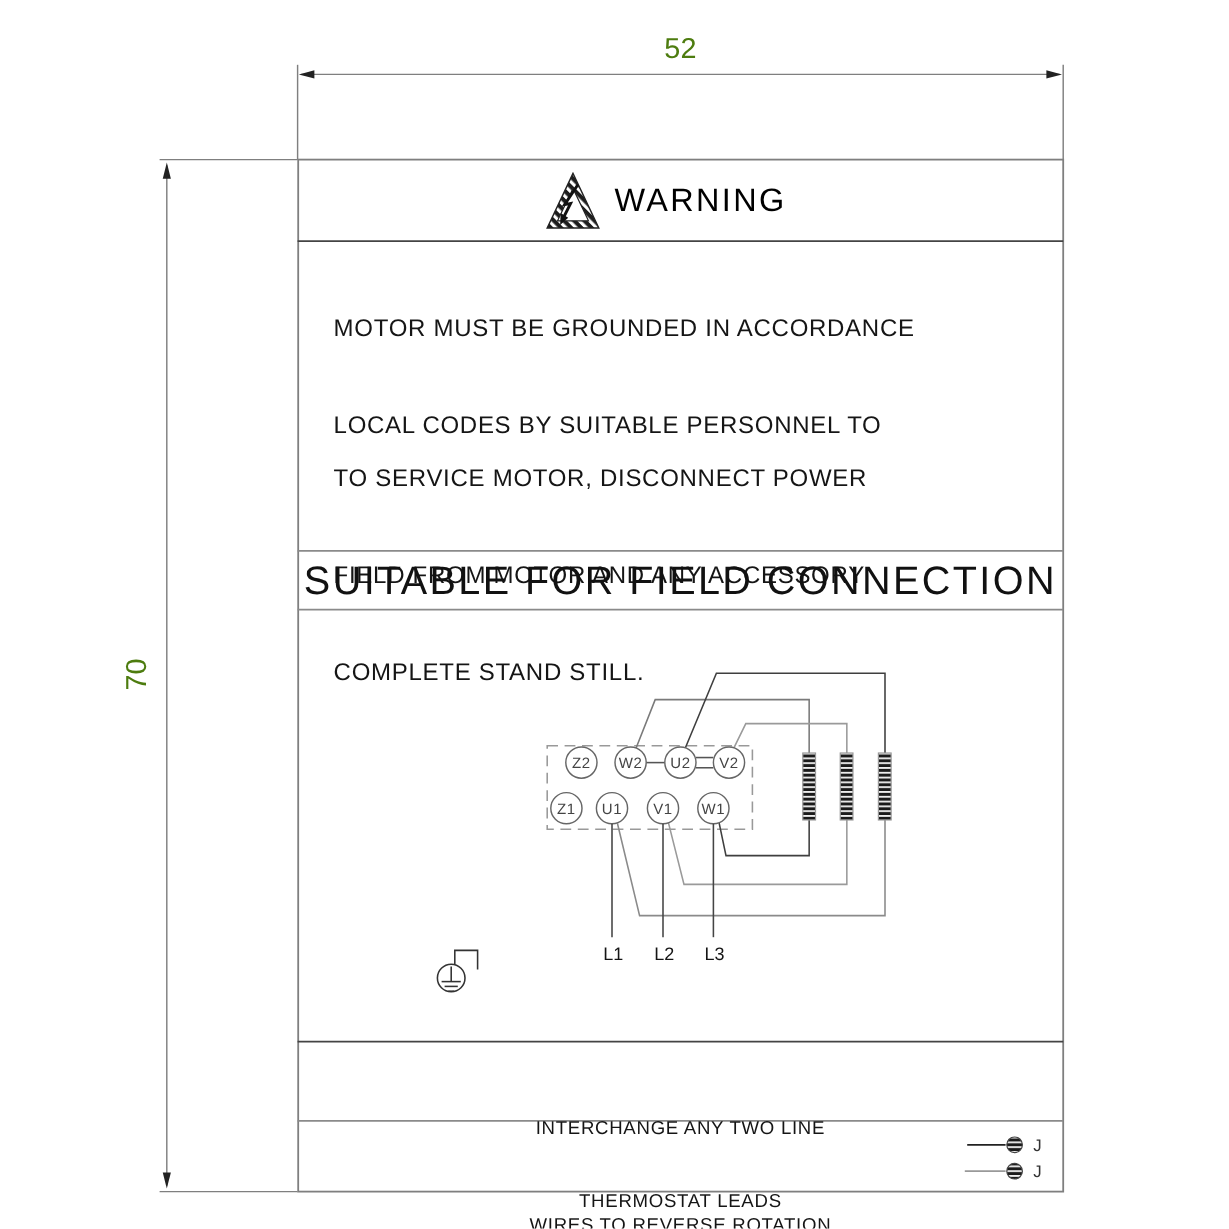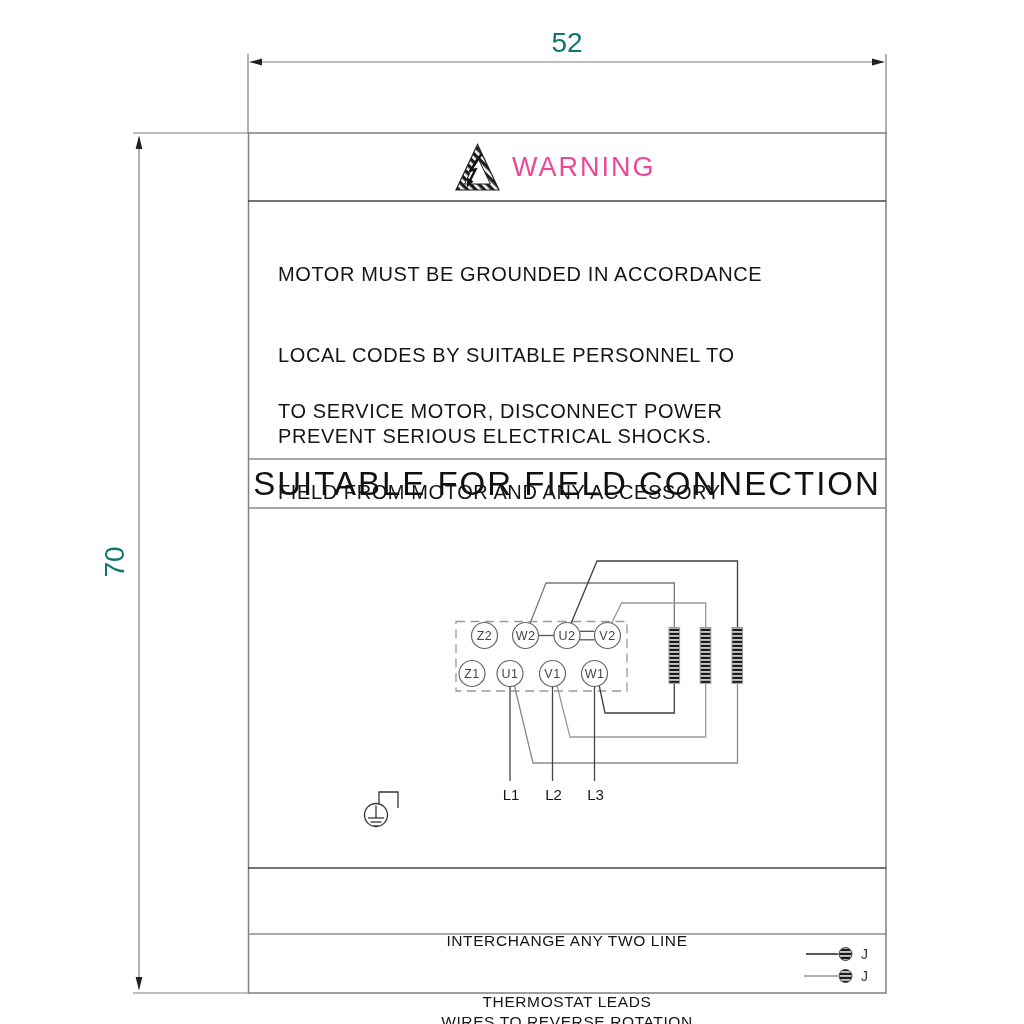--- a/index.html
+++ b/index.html
@@ -1,27 +1,27 @@
 <!DOCTYPE html>
 <html><head>
 <meta charset="utf-8">
 <style>
   html,body{margin:0;padding:0;background:#fff;}
   .canvas{position:relative;width:1024px;height:1024px;background:#ffffff;overflow:hidden;
           font-family:"Liberation Sans", sans-serif;color:#1a1a1a;}
   svg{position:absolute;left:0;top:0;}
   .txt{position:absolute;white-space:pre;}
-  .dim-label{font-size:28px;color:#0f766e;}
+  .dim-label{font-size:24px;color:#4d7c0f;}
   .dim-w{left:248px;top:27px;width:638px;text-align:center;}
   .dim-h{left:115px;top:562px;transform:translate(-50%,-50%) rotate(-90deg);transform-origin:center;}
   .warn-title{left:512px;top:133px;height:68px;display:flex;align-items:center;
-              font-size:27px;letter-spacing:2px;color:#ec4899;}
+              font-size:27px;letter-spacing:2px;color:#000000;}
   .para{left:278px;font-size:20px;line-height:27px;letter-spacing:.6px;color:#151515;}
   .para1{top:207px;}
-  .para2{top:344px;}
+  .para2{top:332px;}
   .banner{left:248px;top:459px;width:638px;height:49px;display:flex;align-items:center;justify-content:center;
           font-size:33px;letter-spacing:2px;color:#111;}
   .note{left:248px;width:638px;text-align:center;font-size:15.5px;line-height:27px;letter-spacing:.6px;color:#151515;}
   .note-rotation{top:873px;}
   .note-thermostat{top:939px;line-height:25px;}
   .svg-label{font-family:"Liberation Sans", sans-serif;}
 </style>
 </head>
 <body>
 
@@ -150,26 +150,26 @@
   </svg>
 
   <div class="txt dim-label dim-w">52</div>
   <div class="txt dim-label dim-h">70</div>
 
   <div class="txt warn-title">WARNING</div>
 
   <div class="txt para para1">
     <div>MOTOR MUST BE GROUNDED IN ACCORDANCE</div>
     <div>LOCAL CODES BY SUITABLE PERSONNEL TO</div>
-    <div>PREVENT SERIOUS ELECTRICAL SHOCKS.</div>
   </div>
 
   <div class="txt para para2">
     <div>TO SERVICE MOTOR, DISCONNECT POWER</div>
     <div>FIELD FROM MOTOR AND ANY ACCESSORY</div>
+    <div>COMPLETE STAND STILL.</div>
   </div>
 
   <div class="txt banner">SUITABLE FOR FIELD CONNECTION</div>
 
   <div class="txt note note-rotation">
     <div>INTERCHANGE ANY TWO LINE</div>
     <div>WIRES TO REVERSE ROTATION</div>
   </div>
 
   <div class="txt note note-thermostat">

